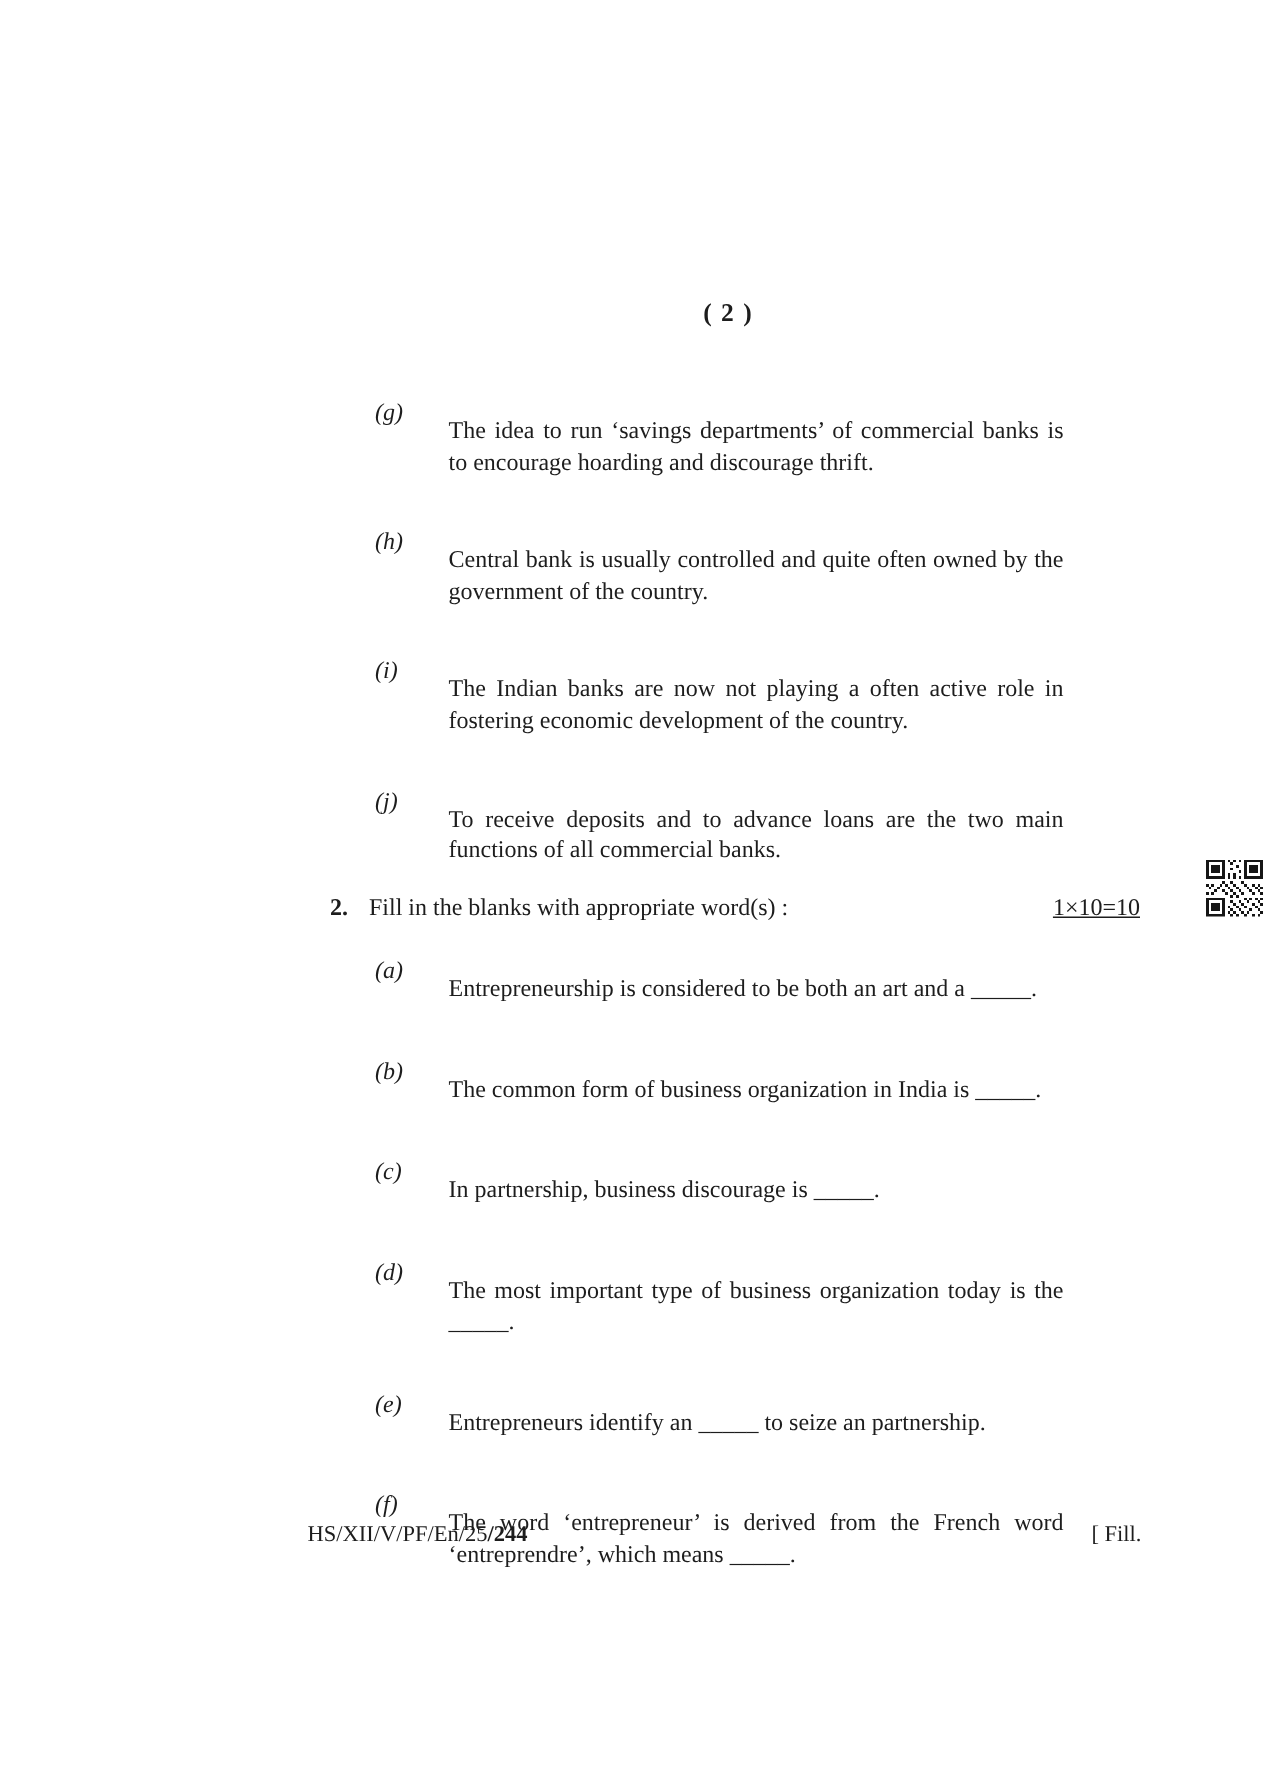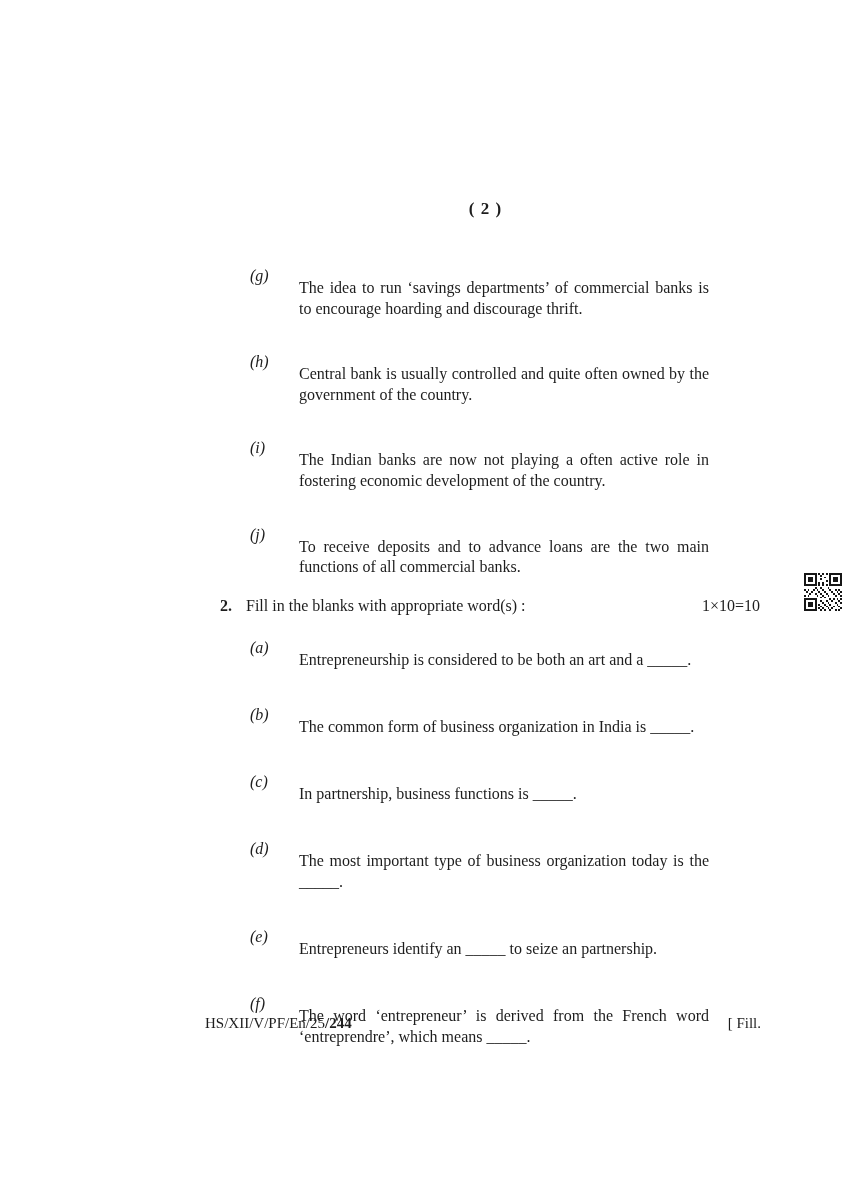--- a/index.html
+++ b/index.html
@@ -58,21 +58,21 @@
     display: flex;
     align-items: baseline;
     font-size: 16px;
     line-height: 20.6px;
   }
   .q2-row .q-num {
     flex: 0 0 26px;
     font-weight: bold;
   }
   .q2-row .q-prompt { flex: 1 1 auto; }
-  .q2-row .q-marks  { flex: 0 0 auto; }
+  .q2-row .q-marks  { flex: 0 0 auto; text-decoration: underline; }
   .qr {
     position: absolute;
     top: 573px;
     left: 804px;
     width: 38px;
     height: 38px;
   }
   .footer {
     position: absolute;
     top: 1015px;
@@ -143,21 +143,21 @@
     <div class="item">
       <span class="label">(a)</span>
       <p class="text">Entrepreneurship is considered to be both an art and a _____.</p>
     </div>
     <div class="item">
       <span class="label">(b)</span>
       <p class="text">The common form of business organization in India is _____.</p>
     </div>
     <div class="item">
       <span class="label">(c)</span>
-      <p class="text">In partnership, business functions is _____.</p>
+      <p class="text">In partnership, business discourage is _____.</p>
     </div>
     <div class="item">
       <span class="label">(d)</span>
       <p class="text">The most important type of business organization today is the _____.</p>
     </div>
     <div class="item">
       <span class="label">(e)</span>
       <p class="text">Entrepreneurs identify an _____ to seize an partnership.</p>
     </div>
     <div class="item">

